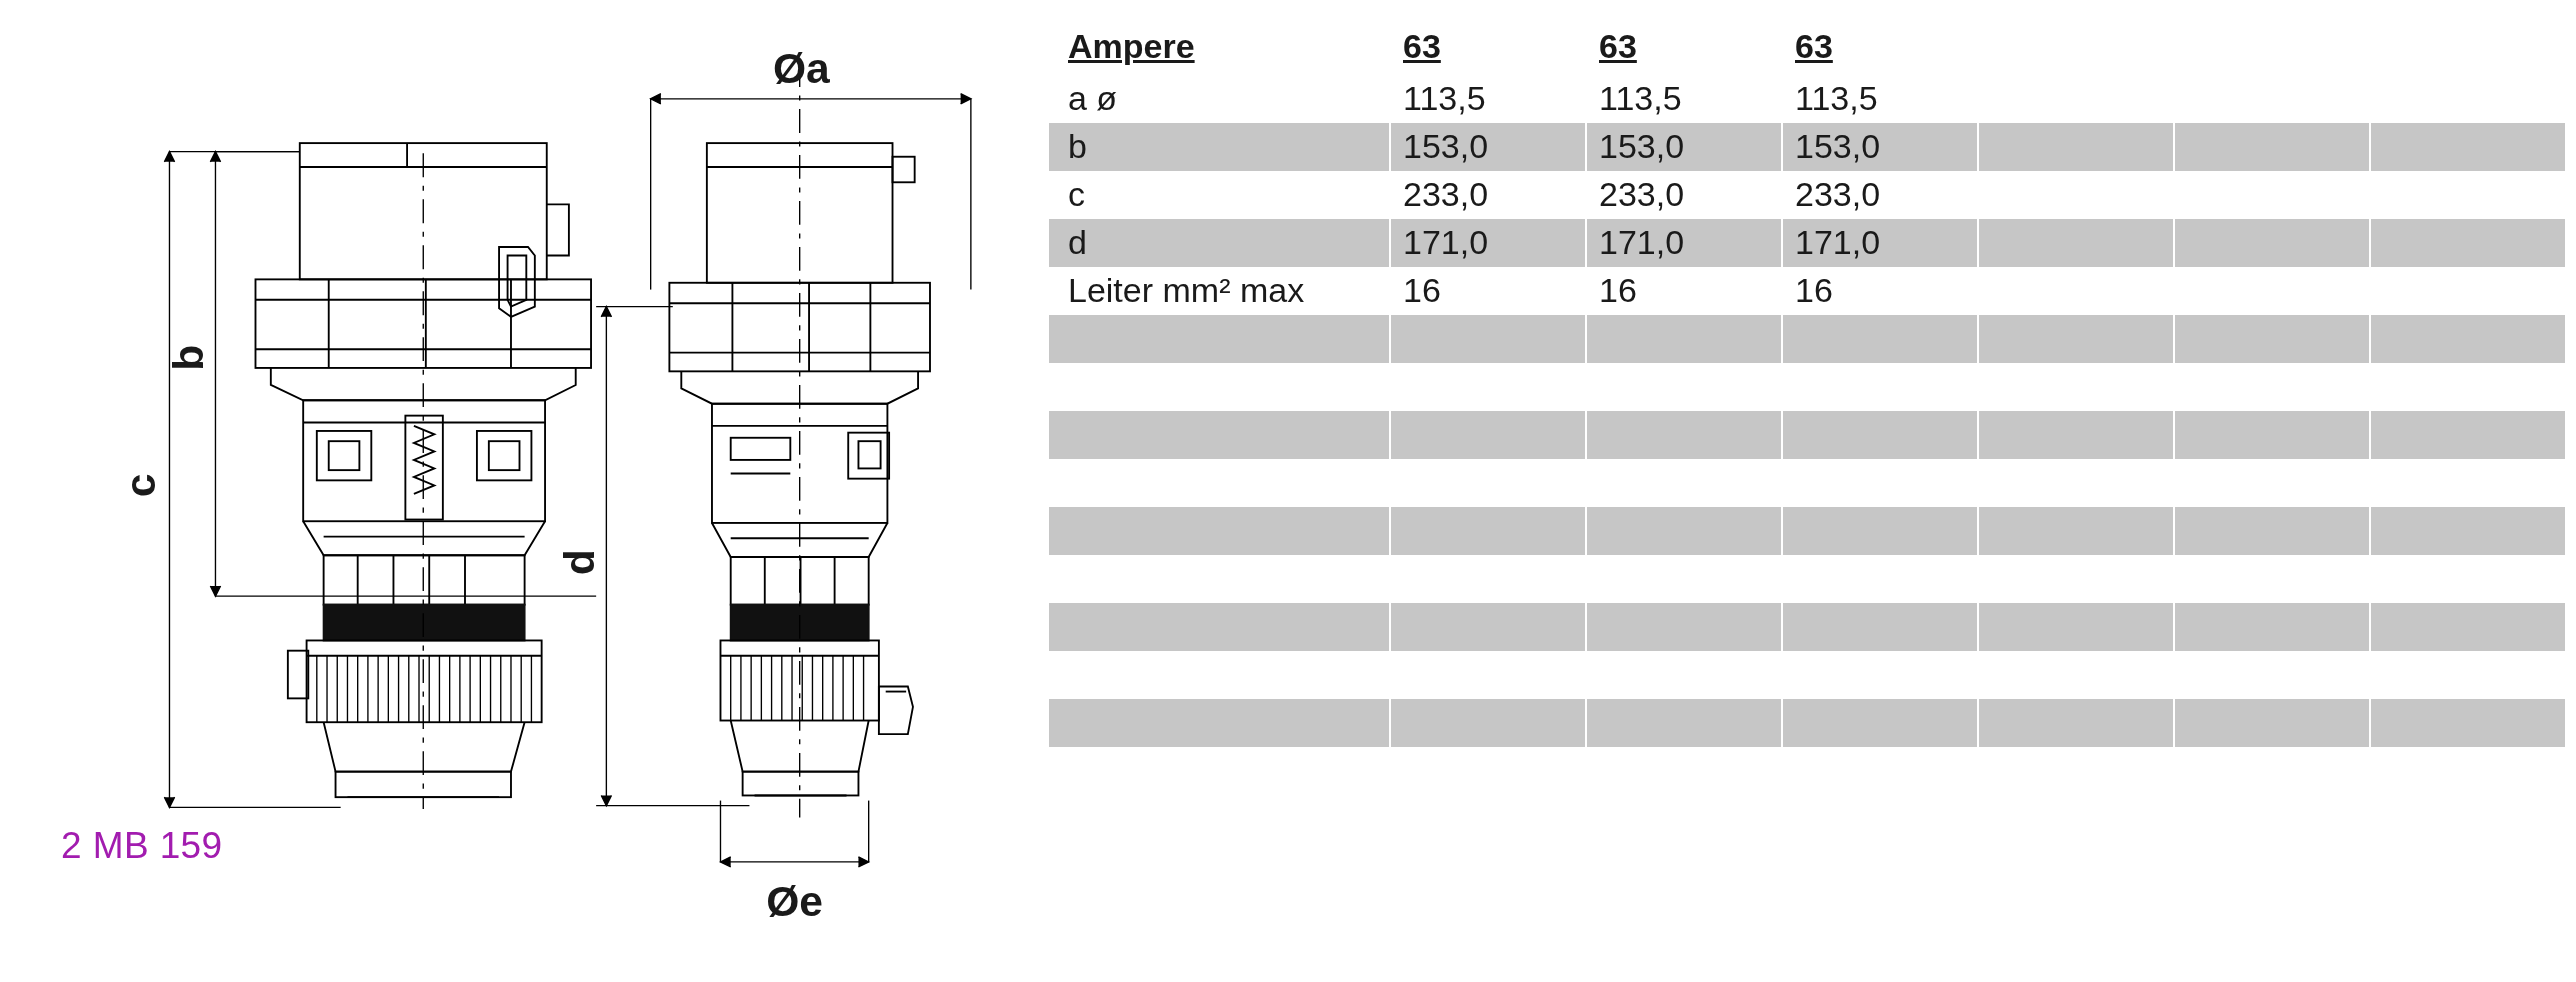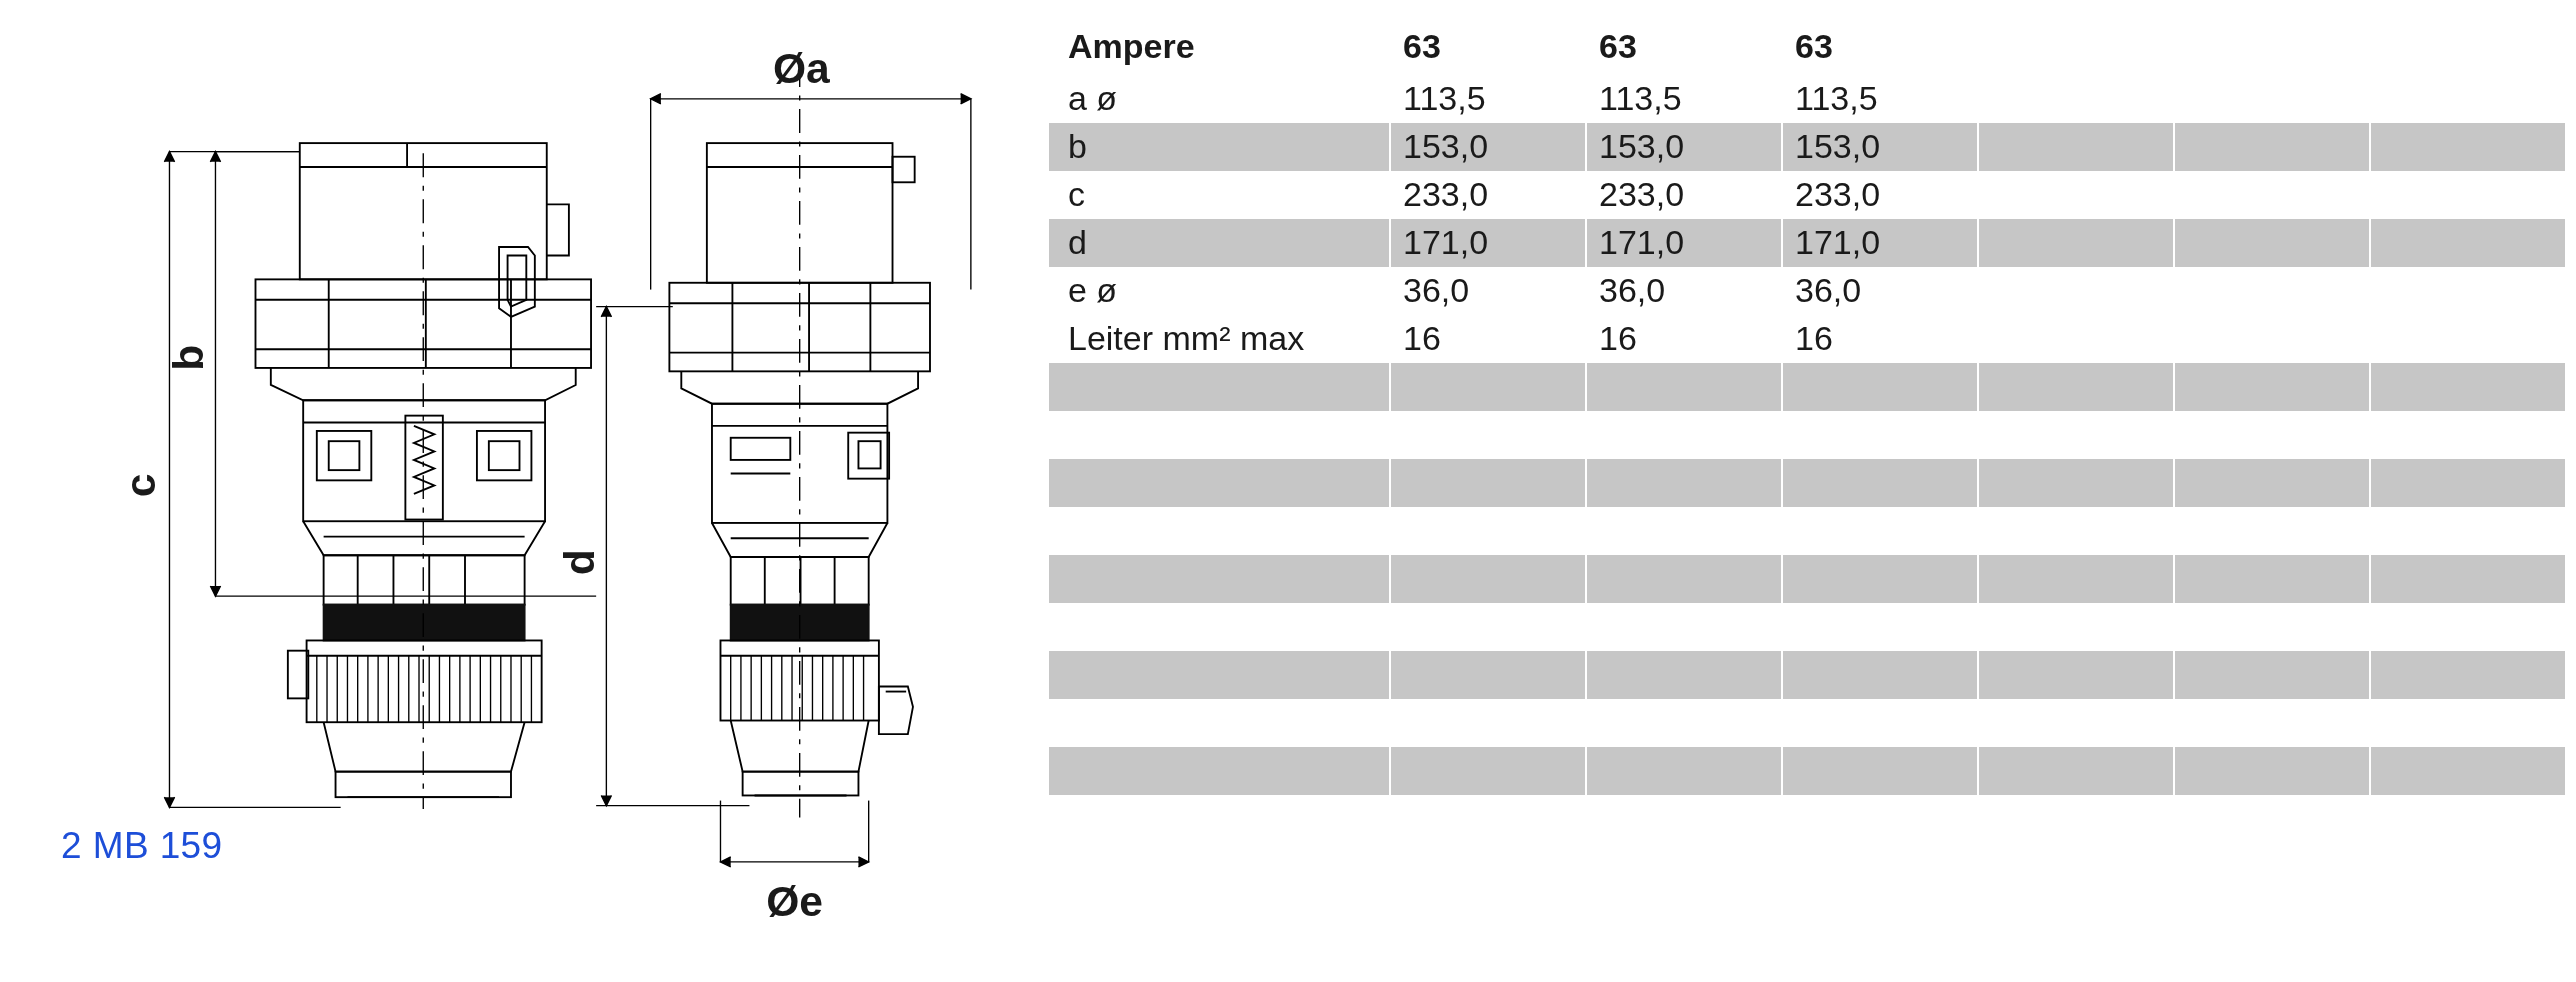--- a/index.html
+++ b/index.html
@@ -31,21 +31,21 @@
   .drawing-svg {
     position: absolute;
     left: 0;
     top: 0;
   }
   .part-number {
     position: absolute;
     left: 61px;
     top: 825px;
     font-size: 37px;
-    color: #1d4ed8;
+    color: #a21caf;
     letter-spacing: 0.4px;
     white-space: nowrap;
   }
 
   
   .table-panel {
     position: absolute;
     left: 1049px;
     top: 17px;
     width: 1516px;
@@ -69,20 +69,21 @@
   }
   table.spec td.label {
     padding-left: 19px;
   }
   table.spec tr.head td {
     font-weight: bold;
     height: 46px;
   }
   table.spec tr.head.first td {
     padding-top: 6.8px;
+    text-decoration: underline;
   }
   table.spec tr.band-grey td {
     background: #c6c6c6;
   }
   table.spec tr.band-white td {
     background: #ffffff;
   }
   table.spec tr.sep td {
     height: 5.1px;
     padding: 0;
@@ -354,29 +355,20 @@
         <tr class="band-grey">
           <td class="label">d</td>
           <td>171,0</td>
           <td>171,0</td>
           <td>171,0</td>
           <td></td>
           <td></td>
           <td></td>
         </tr>
         <tr class="band-white">
-          <td class="label">e ø</td>
-          <td>36,0</td>
-          <td>36,0</td>
-          <td>36,0</td>
-          <td></td>
-          <td></td>
-          <td></td>
-        </tr>
-        <tr class="band-white">
           <td class="label">Leiter mm² max</td>
           <td>16</td>
           <td>16</td>
           <td>16</td>
           <td></td>
           <td></td>
           <td></td>
         </tr>
         <tr class="band-grey">
           <td class="label"></td>

